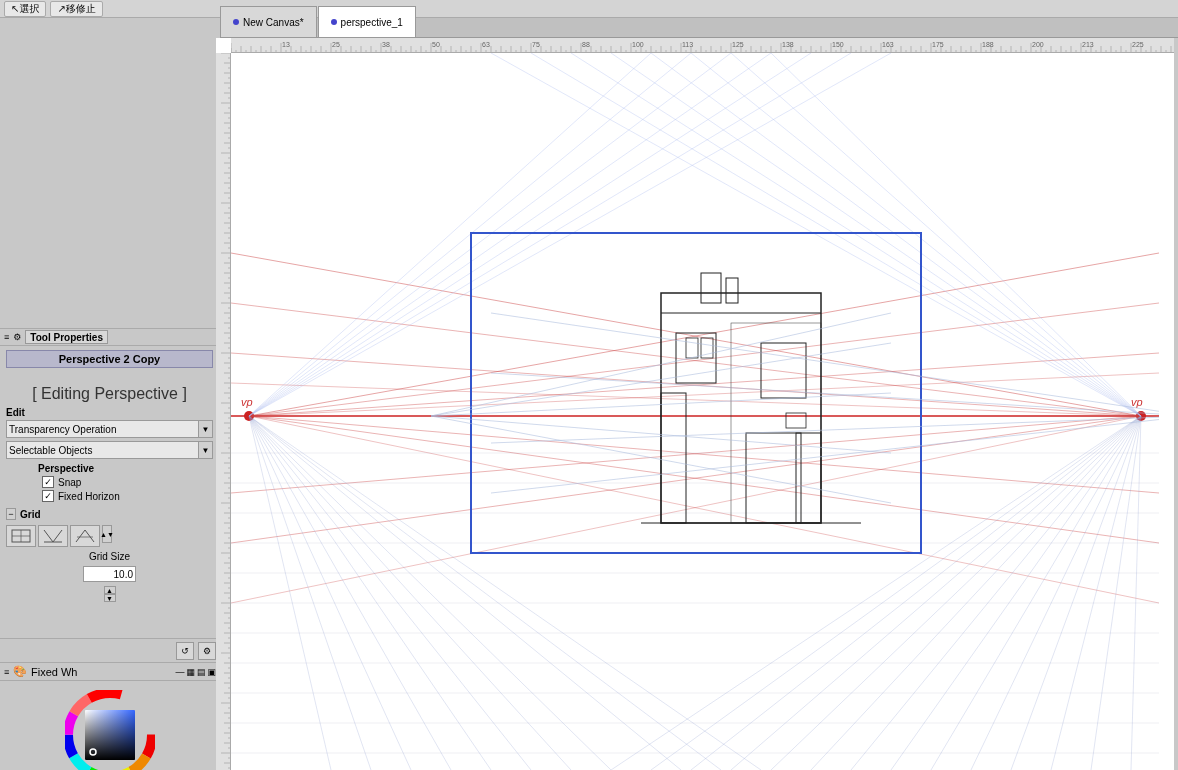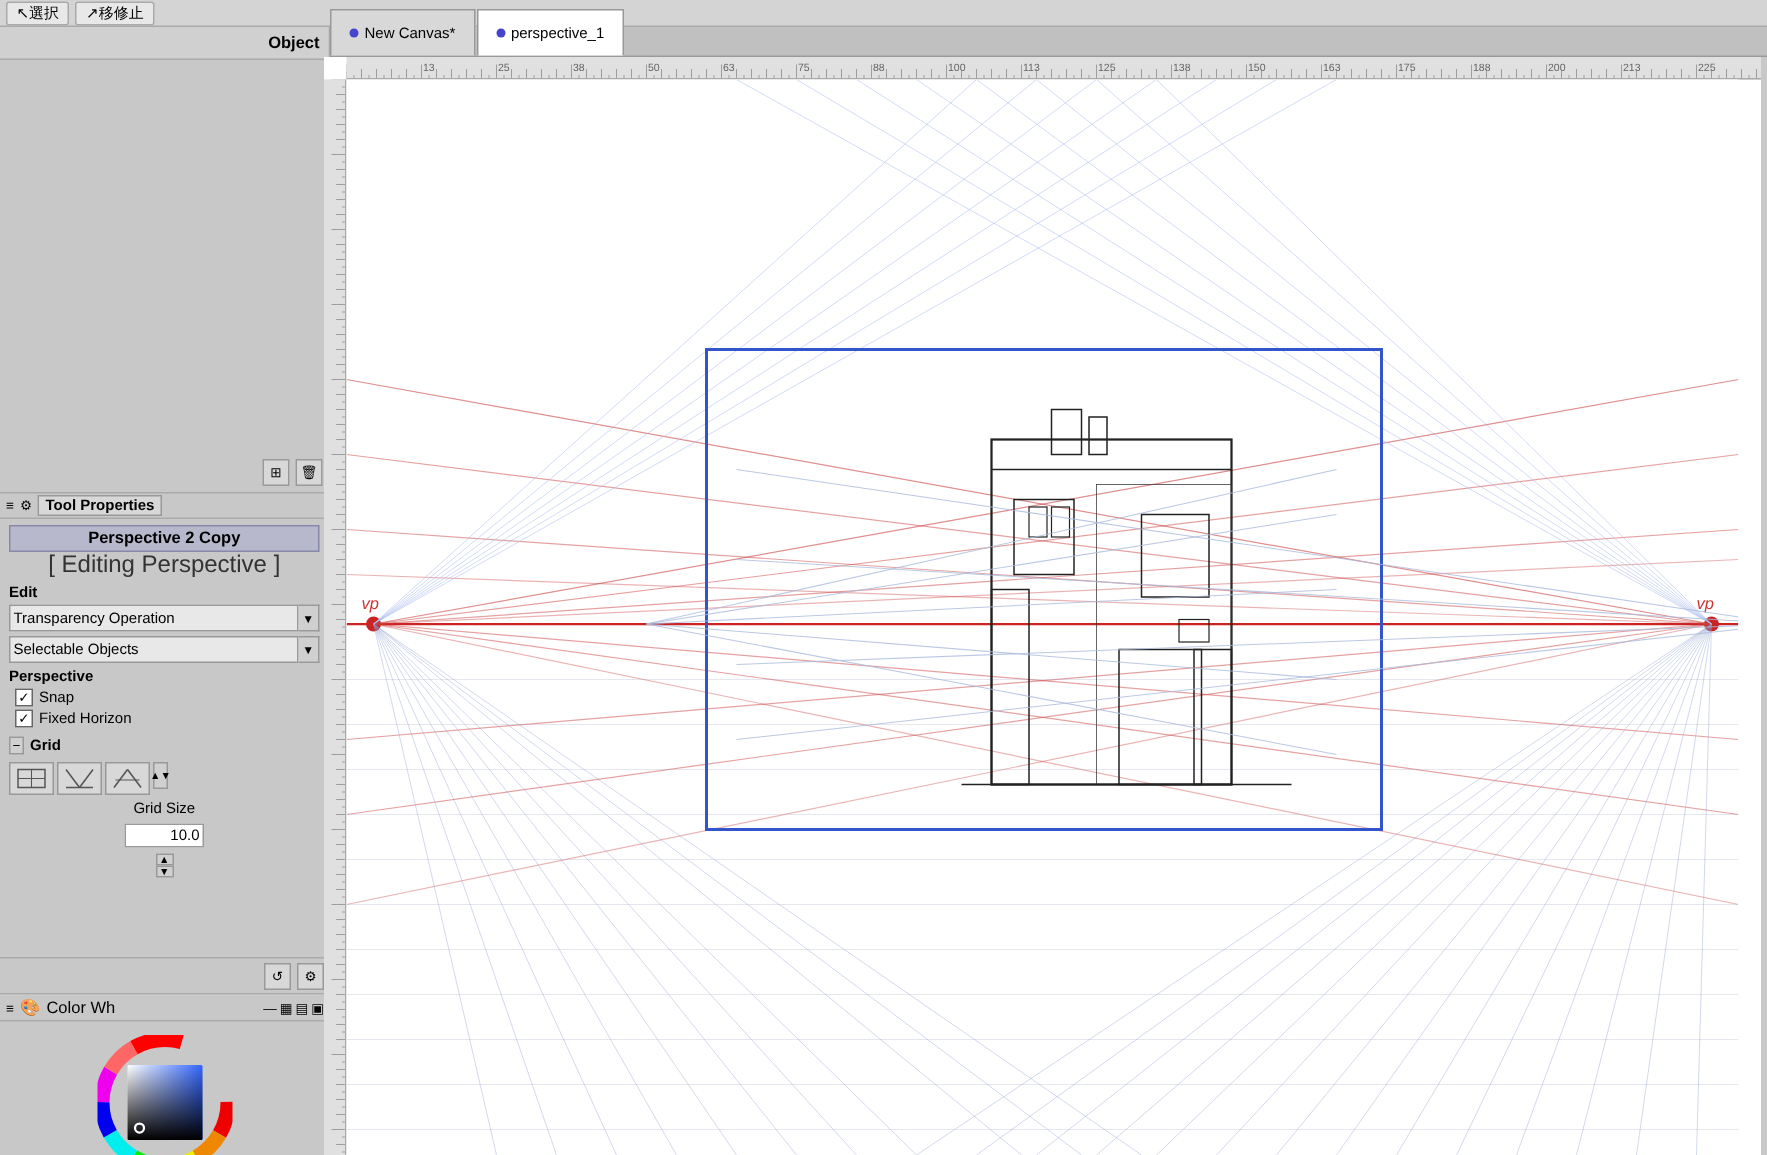--- a/index.html
+++ b/index.html
@@ -70,21 +70,21 @@
     }
 
     
     #edit-panel {
       position: absolute; top: 328px; left: 0; width: 220px;
       background: #c8c8c8; border-right: 1px solid #aaa;
       padding: 4px 6px;
     }
     #perspective-name {
       font-size: 11px; font-weight: bold; padding: 2px 4px;
-      background: #b8b8cc; border: 1px solid #8888aa; text-align: center; margin-bottom: 0;
+      background: #b8b8cc; border: 1px solid #8888aa; text-align: center; margin-bottom: 17px;
     }
     #editing-perspective-label {
       font-size: 16px; text-align: center; color: #333; margin-bottom: 4px;
     }
     .section-label { font-size: 10px; font-weight: bold; margin-bottom: 2px; margin-top: 3px; }
 
     .dropdown-row {
       display: flex; align-items: center; margin-bottom: 3px;
     }
     .dropdown-select {
@@ -105,21 +105,21 @@
       width: 22px; height: 18px; background: #4466cc; border: 1px solid #2244aa;
       display: flex; align-items: center; justify-content: center; cursor: pointer;
     }
     .add-sel-btn.alt { background: #5577dd; }
     .add-sel-btn.alt2 { background: #6688ee; }
     .spin-btn {
       width: 14px; height: 18px; background: #d0d0d0; border: 1px solid #999;
       display: flex; align-items: center; justify-content: center; font-size: 8px; cursor: pointer;
     }
 
-    .perspective-section { margin-top: 4px; }
+    .perspective-section { margin-top: 4px; margin-left: 32px; }
     .checkbox-row {
       display: flex; align-items: center; gap: 4px; margin-bottom: 2px; padding-left: 4px;
     }
     .checkbox-box {
       width: 12px; height: 12px; background: #fff; border: 1px solid #666;
       display: flex; align-items: center; justify-content: center; font-size: 9px; cursor: pointer;
     }
     .checkbox-label { font-size: 10px; }
 
     .grid-section { margin-top: 4px; }
@@ -210,29 +210,20 @@
     <span>選択</span>
   </div>
   <div class="toolbar-btn">
     <span>↗</span>
     <span>移修止</span>
   </div>
 </div>
 
 <div id="left-panel">
 
-  <div id="object-panel">
-    <div id="object-panel-header">
-      <span>Object</span>
-    </div>
-    <div id="object-panel-icons">
-      <div class="panel-icon-btn">⊞</div>
-      <div class="panel-icon-btn">🗑</div>
-    </div>
-  </div>
 
   <div id="tool-props-panel">
     <span style="font-size:9px;">≡</span>
     <span style="font-size:9px;">⚙</span>
     <div class="panel-tab-label">
       <span>Tool Properties</span>
     </div>
   </div>
 
   <div id="edit-panel">
@@ -311,21 +302,21 @@
 
   <div id="bottom-tools-row">
     <div class="panel-icon-btn">↺</div>
     <div class="panel-icon-btn">⚙</div>
   </div>
 
   <div id="color-panel">
     <div id="color-panel-header">
       <span style="font-size:9px;">≡</span>
       <span>🎨</span>
-      <span>Color Wh</span>
+      <span>Fixed Wh</span>
       <span style="margin-left:auto; display:flex; gap:2px;">
         <span style="font-size:9px;">—</span>
         <span style="font-size:9px;">▦</span>
         <span style="font-size:9px;">▤</span>
         <span style="font-size:9px;">▣</span>
       </span>
     </div>
     <div id="color-wheel-container">
       <svg id="color-wheel" viewBox="0 0 90 90">
 

